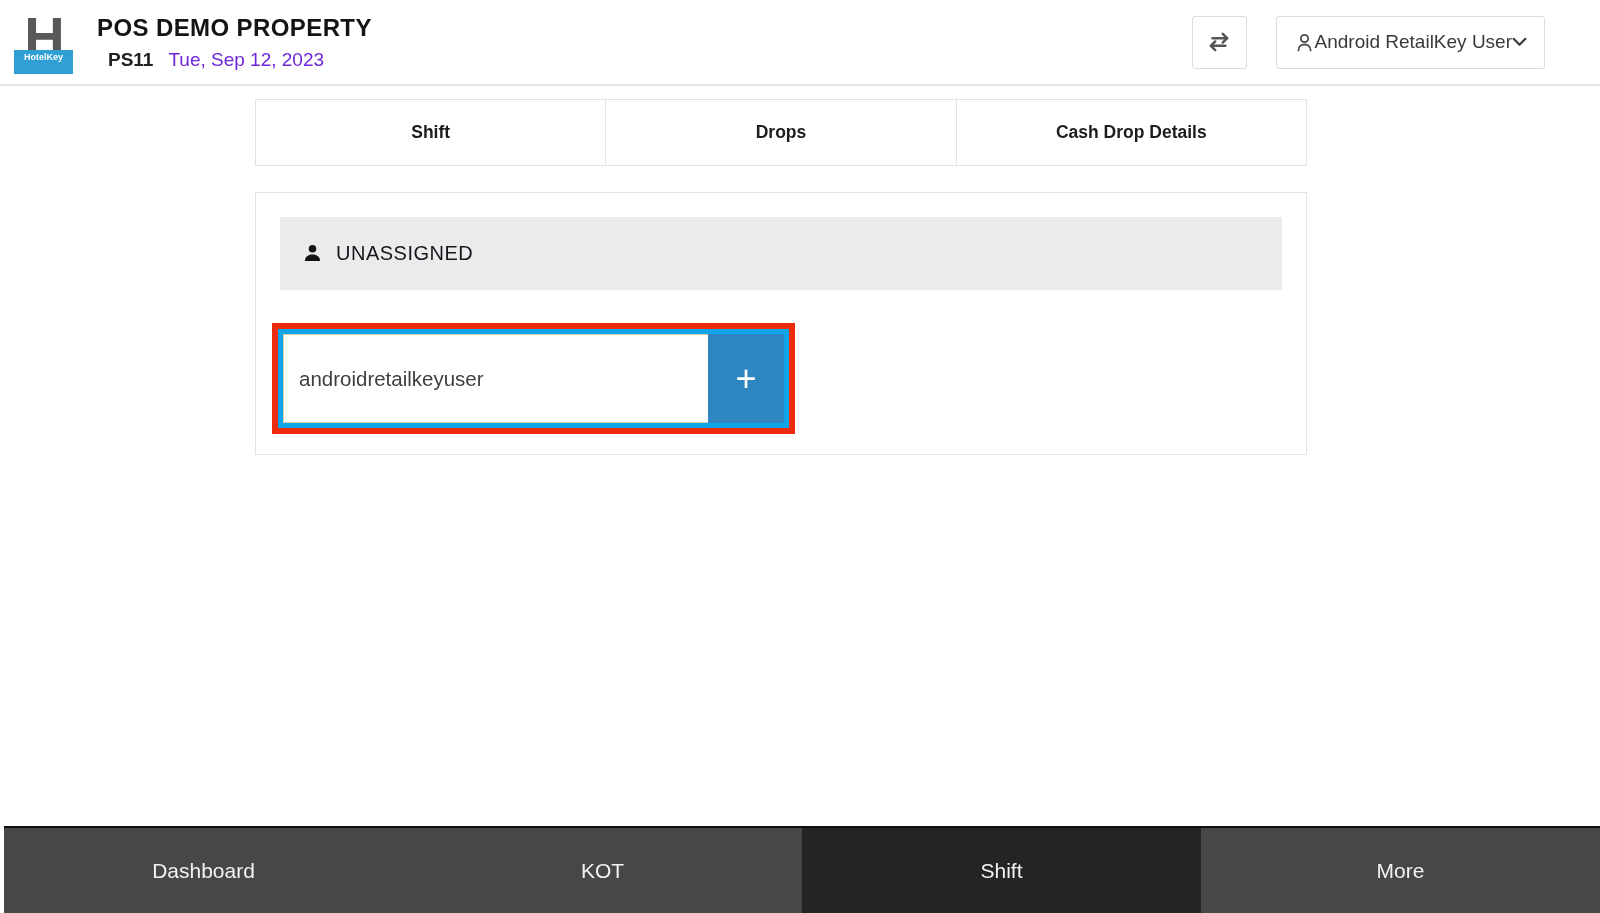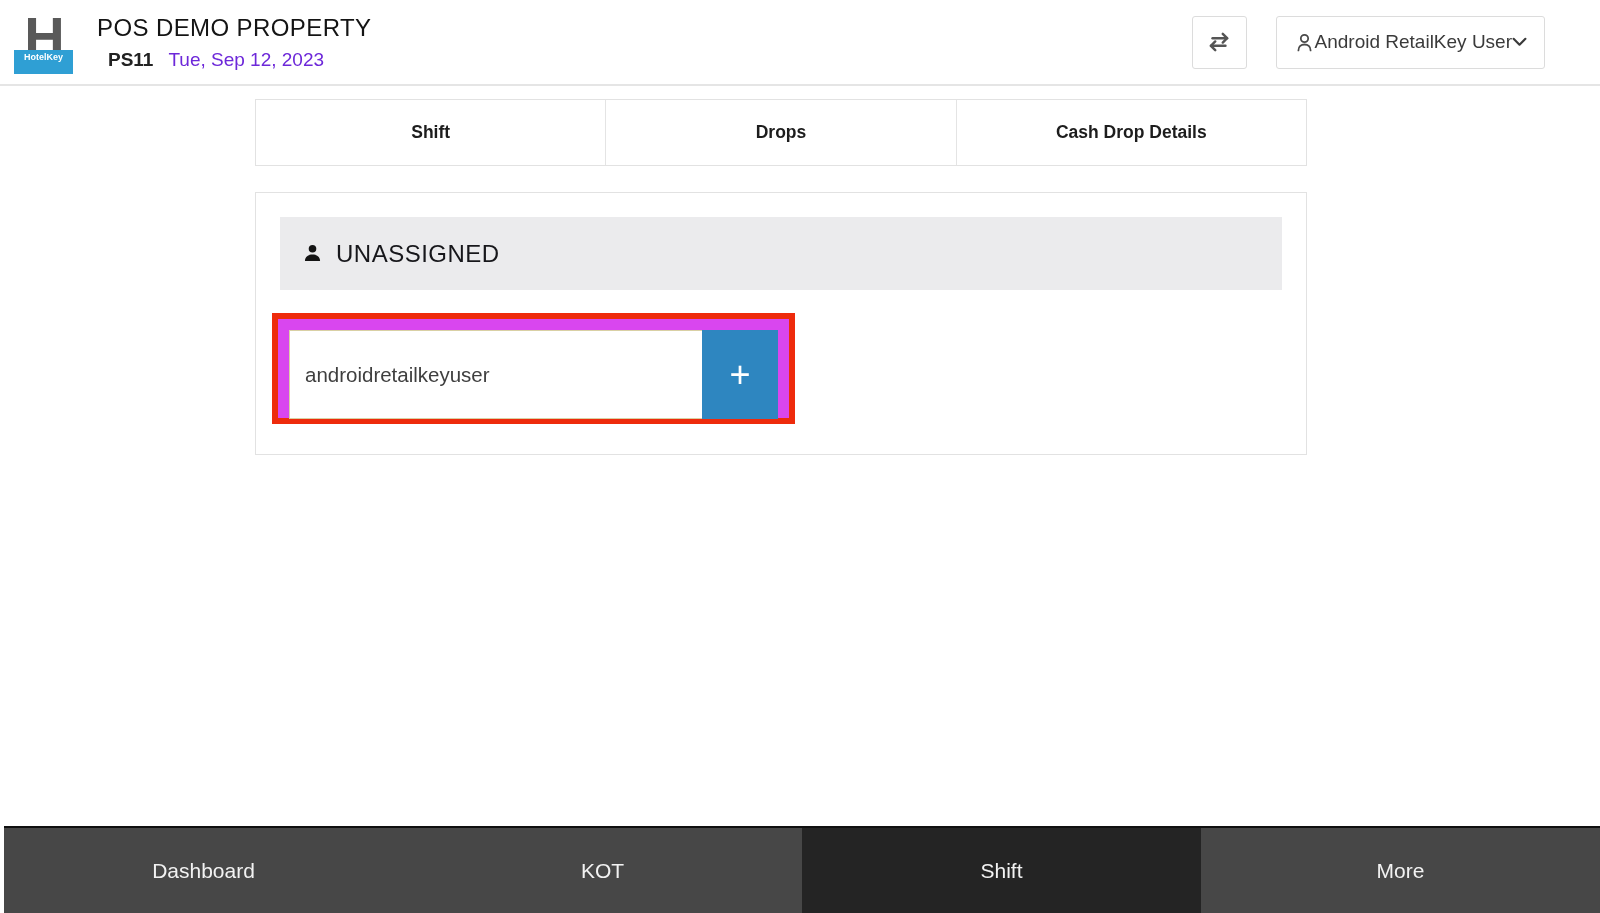--- a/index.html
+++ b/index.html
@@ -46,21 +46,21 @@
     background: #2f9fd4;
     color: #ffffff;
     font-size: 9px;
     line-height: 15px;
     text-align: center;
     font-weight: 700;
   }
   .header-text { margin-left: 24px; }
   .property-title {
     font-size: 24px;
-    font-weight: 400;
+    font-weight: 700;
     color: #141414;
     letter-spacing: 0.4px;
   }
   .header-subrow {
     margin-top: 7px;
     display: flex;
     align-items: baseline;
     gap: 15px;
     margin-left: 11px;
   }
@@ -145,36 +145,36 @@
   }
   .unassigned-bar {
     height: 73px;
     background: #ebebed;
     display: flex;
     align-items: center;
     padding-left: 22px;
     gap: 13px;
   }
   .unassigned-label {
-    font-size: 24px;
+    font-size: 20px;
     font-weight: 500;
     color: #17171b;
     letter-spacing: 0.5px;
   }
 
   
   .red-annotation {
     position: absolute;
     left: 16px;              
-    top: 120px;              
+    top: 130px;              
     width: 523px;
     height: 111px;
     border: 6px solid #ee2b0c;
-    background: #d946ef;
-    padding: 11px;
+    background: #0ea5e9;
+    padding: 5px;
   }
   .assign-row {
     display: flex;
     align-items: stretch;
     height: 89px;
   }
   .drawer-input {
     flex: 1 1 auto;
     min-width: 0;
     border: 1px solid #d9d0a4;

